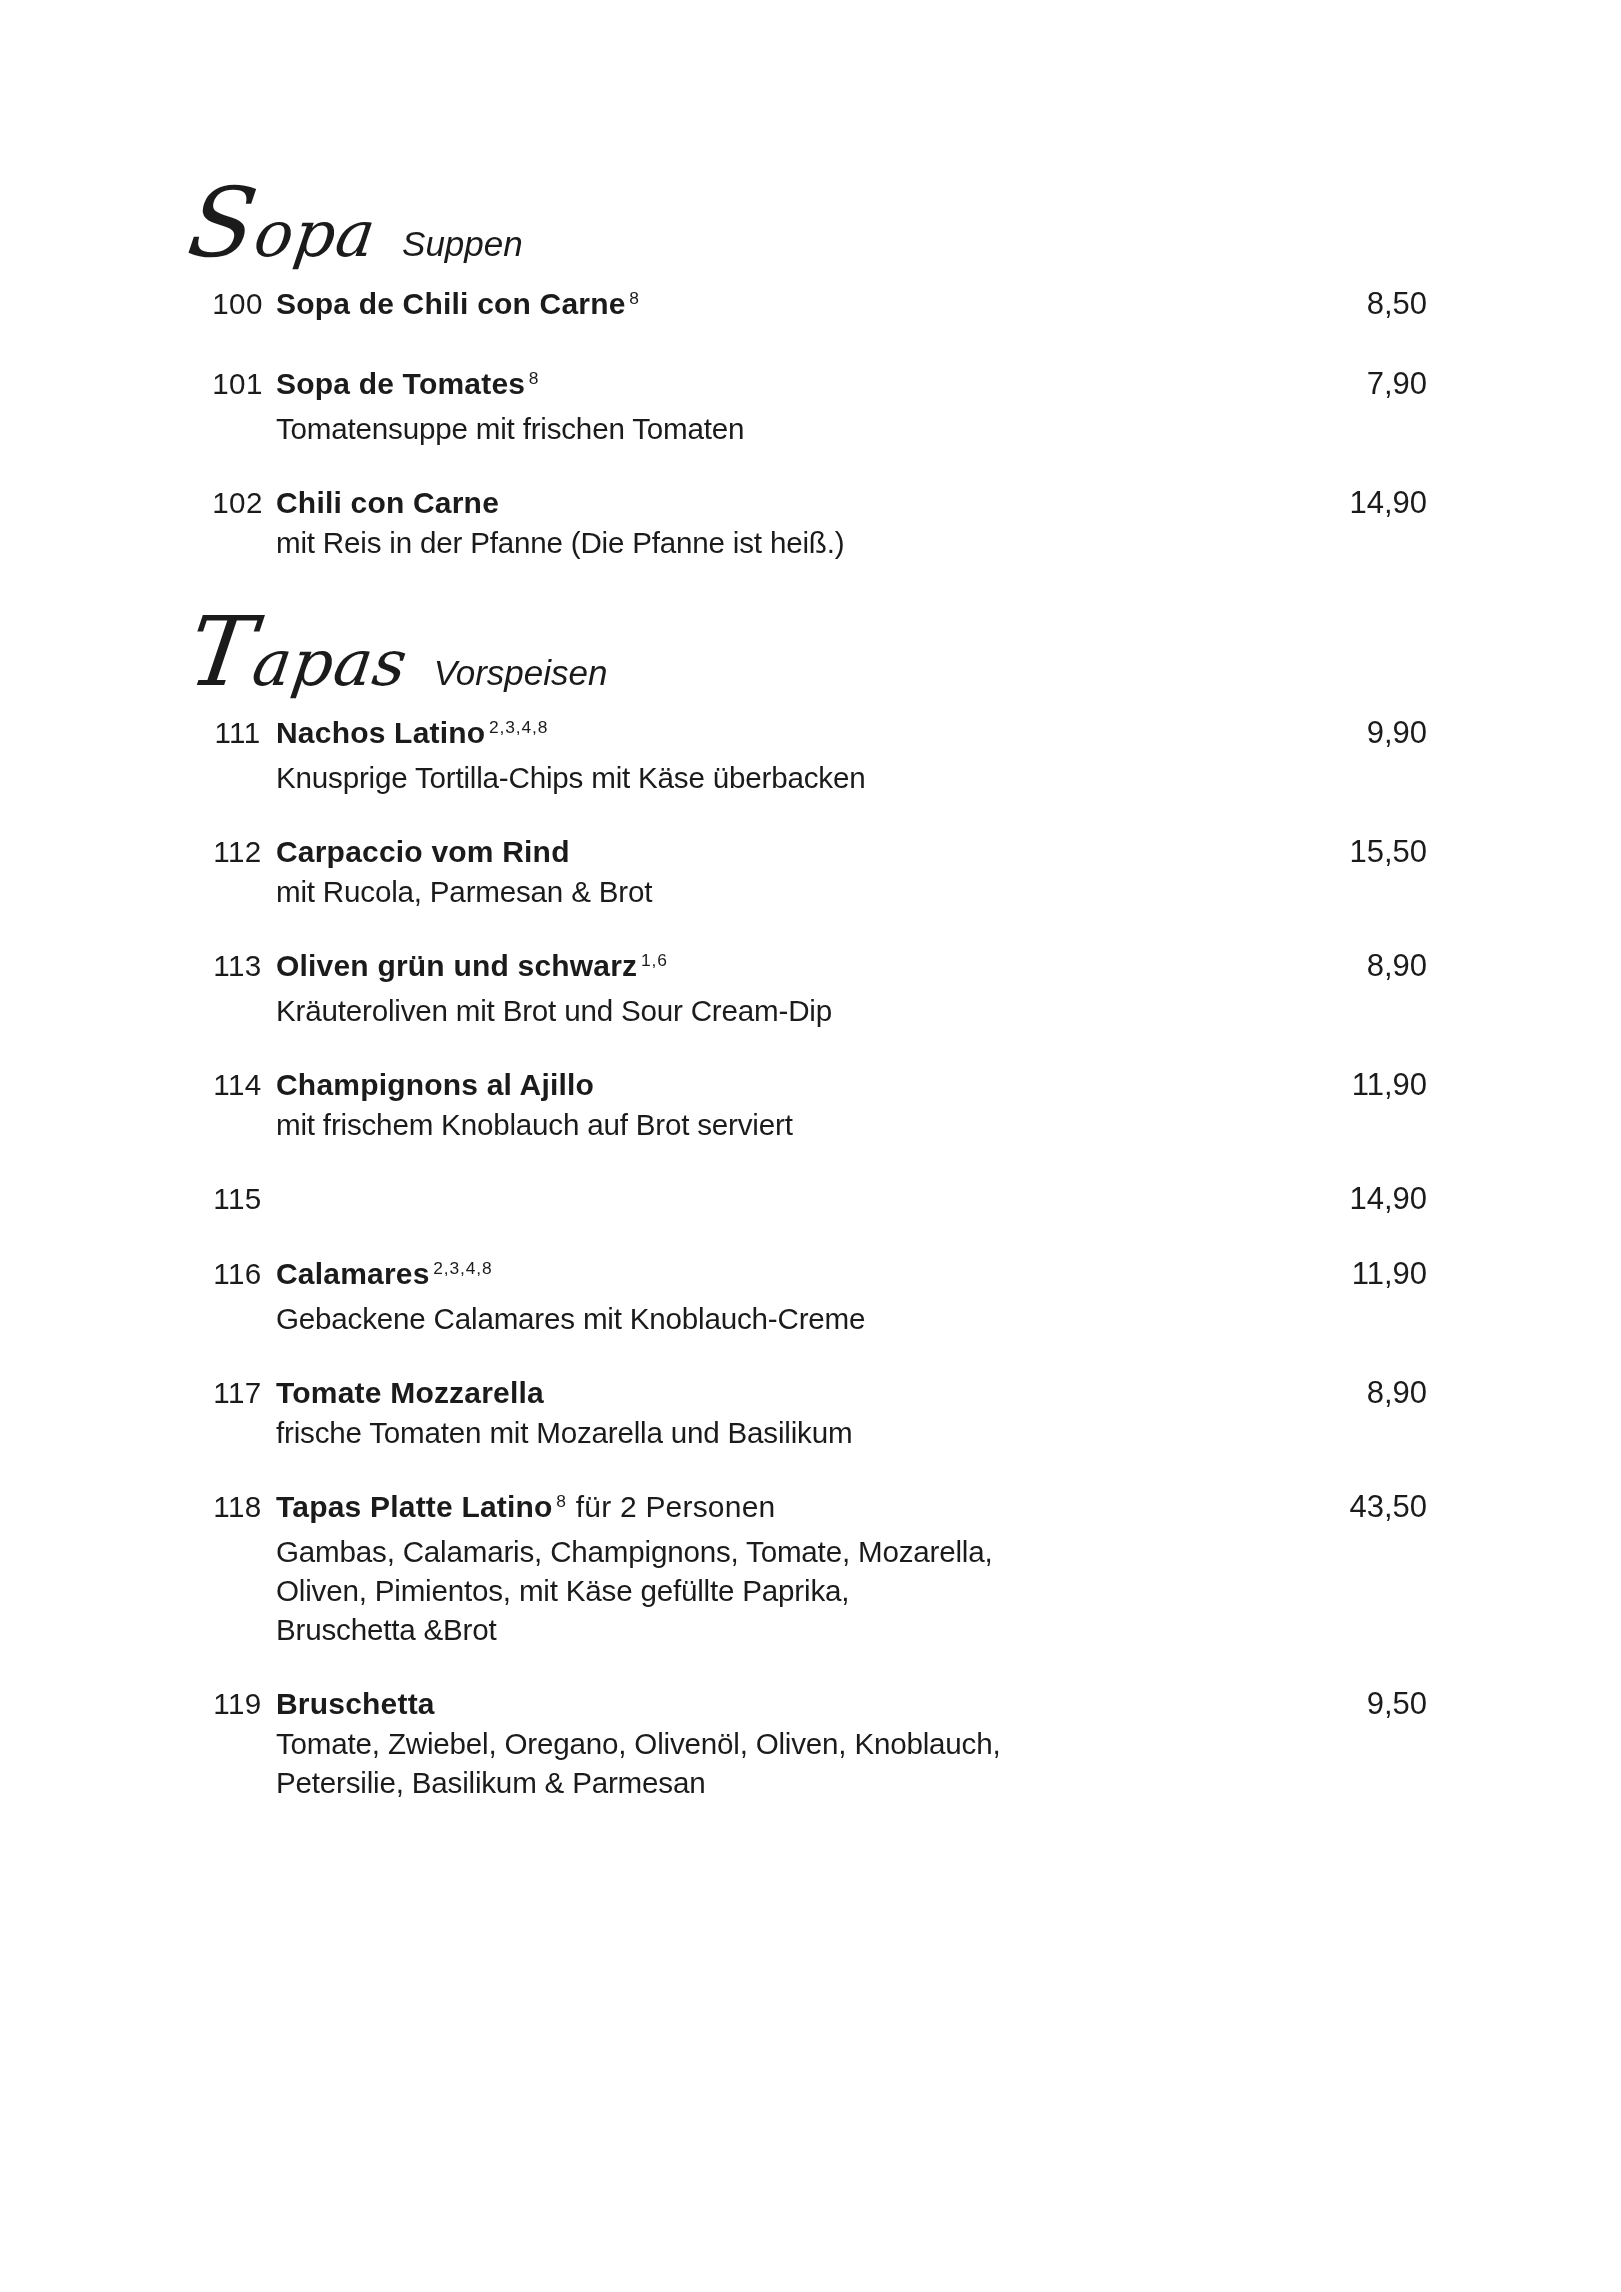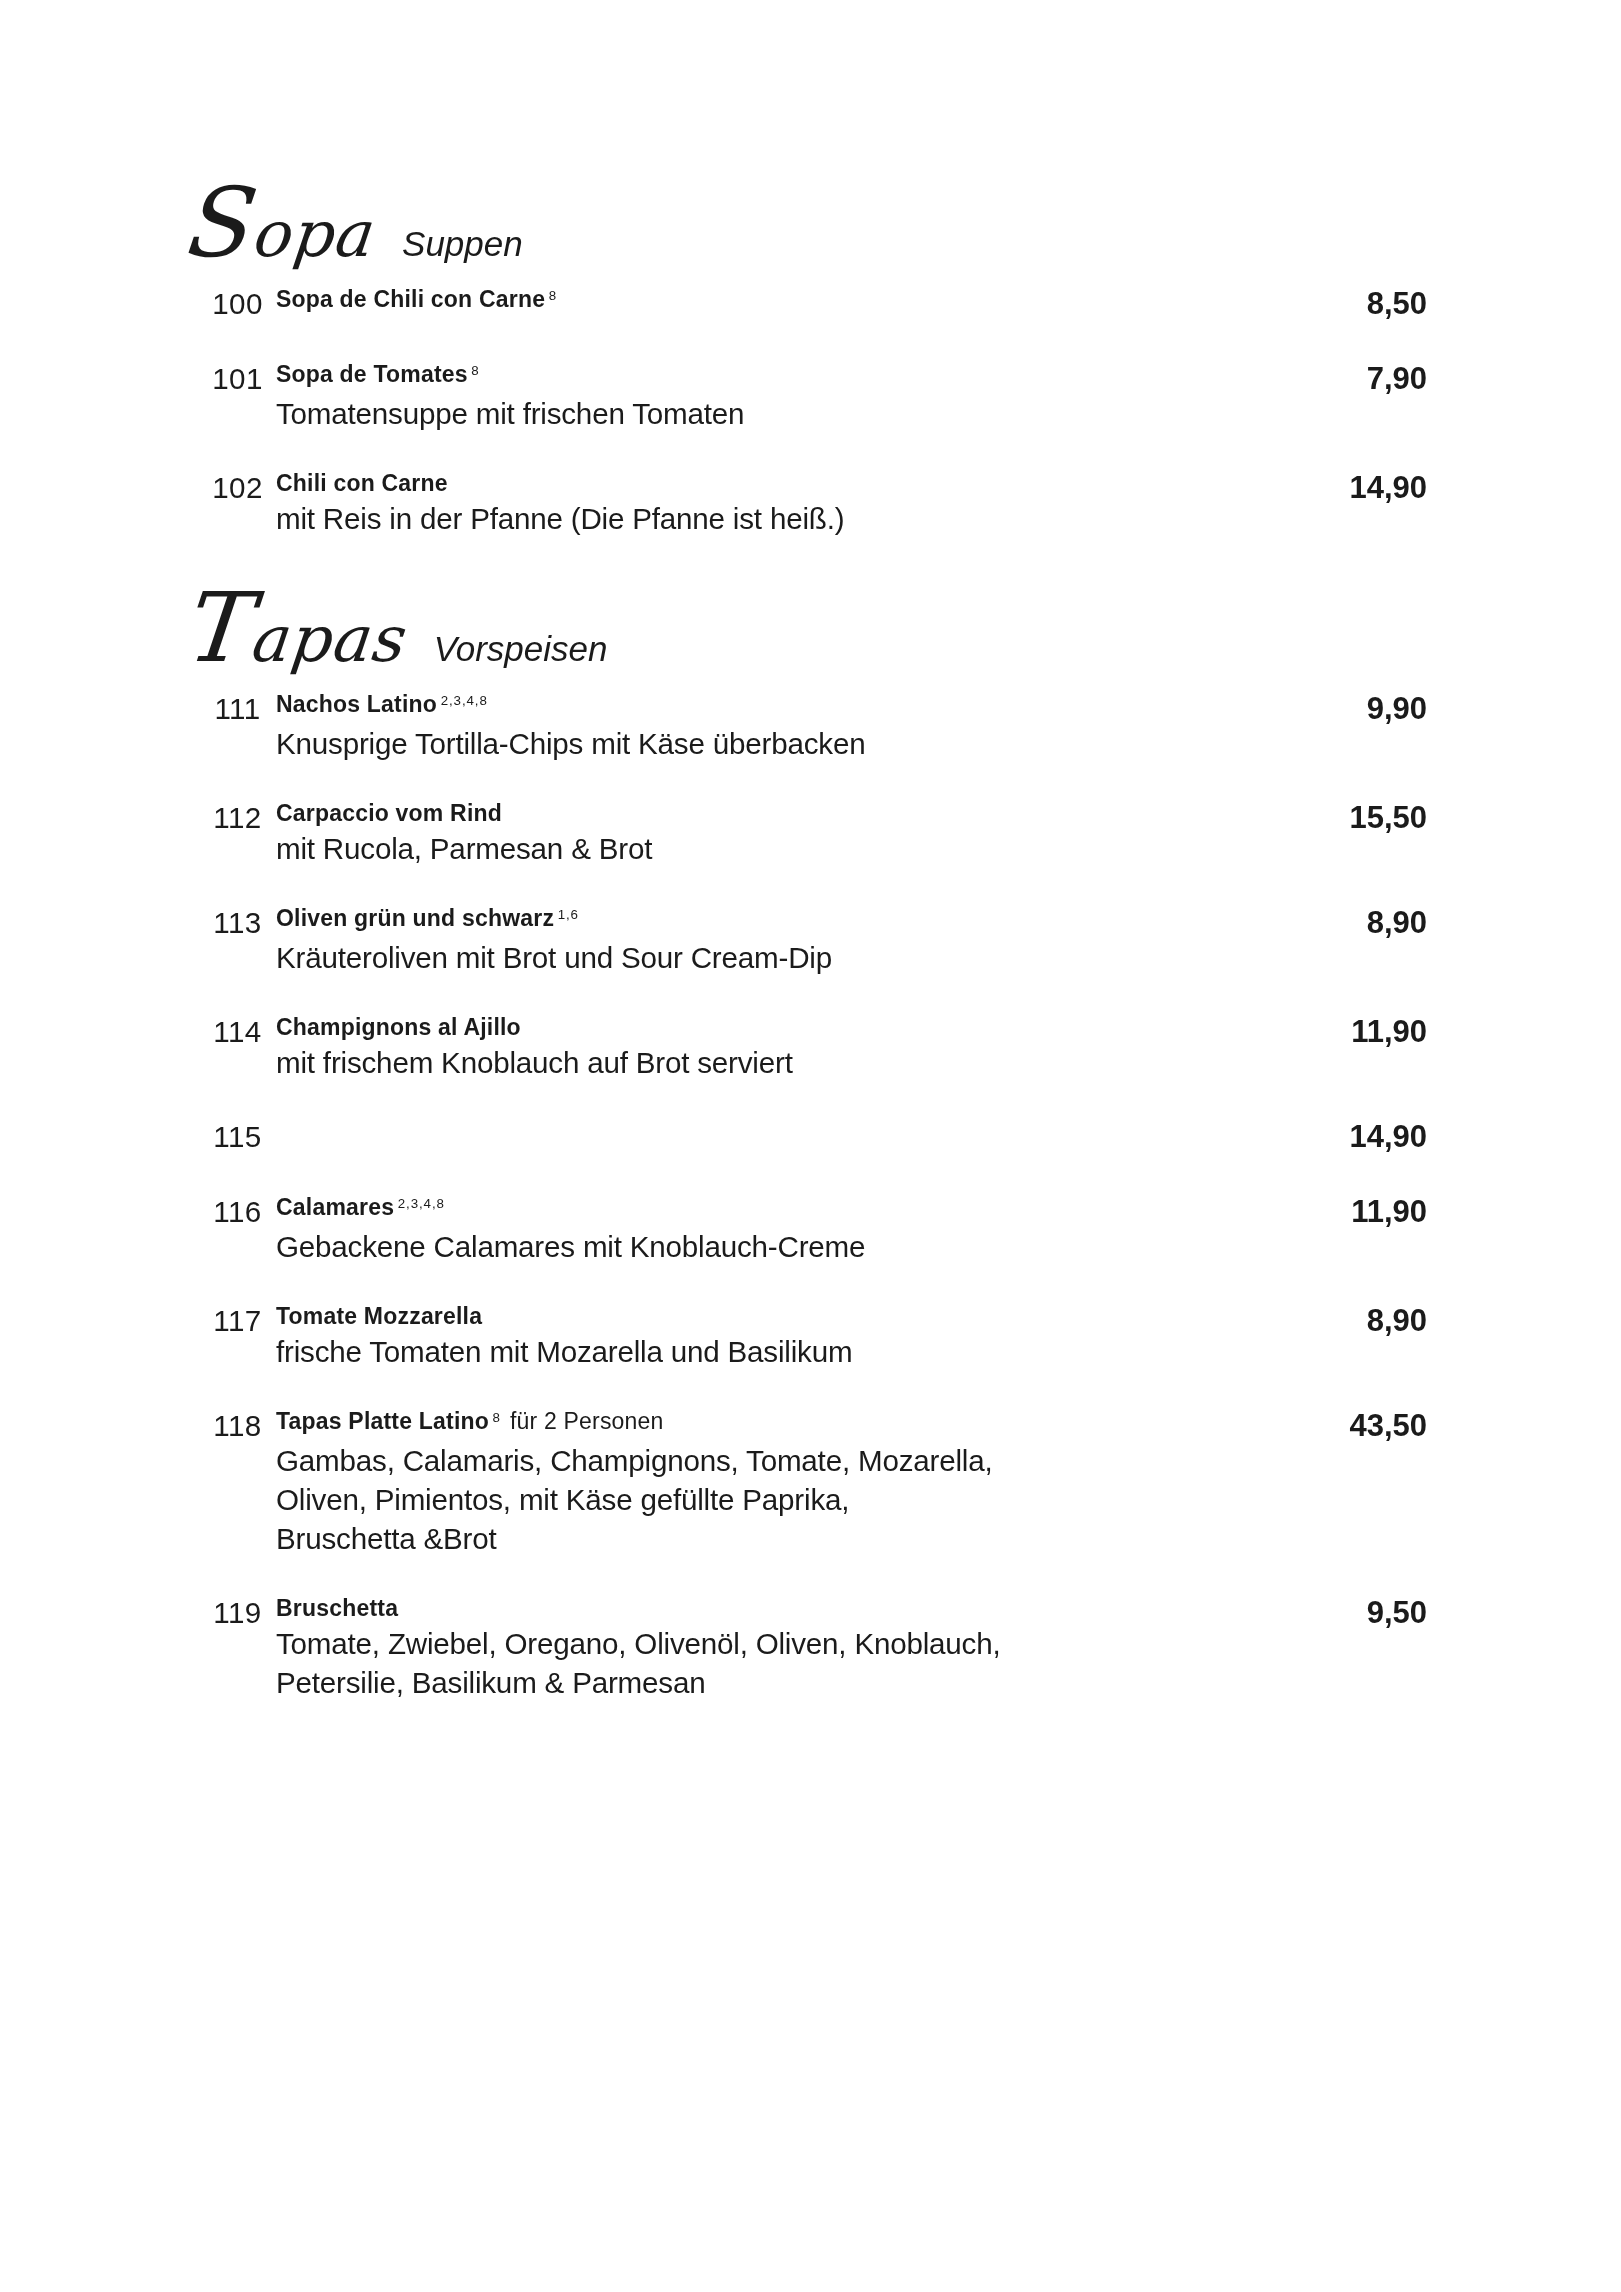--- a/index.html
+++ b/index.html
@@ -41,23 +41,23 @@
   .item { display:flex; align-items:flex-start; margin-bottom:34px; }
   .num {
     flex:0 0 77px;
     font-size:29.6px;
     line-height:41px;
     letter-spacing:0.4px;
     text-align:center;
   }
   .content { flex:1 1 auto; padding-right:27px; min-width:0; }
   .title-line {
-    font-size:23px;
+    font-size:30px;
     font-weight:bold;
-    line-height:32px;
+    line-height:41px;
     letter-spacing:0.2px;
     white-space:nowrap;
   }
   .sup {
     font-size:0.58em;
     font-weight:400;
     position:relative;
     top:-0.55em;
     margin-left:3.6px;
     letter-spacing:0.9px;
@@ -66,21 +66,21 @@
   .desc-line {
     font-size:29.6px;
     line-height:39px;
     letter-spacing:-0.2px;
     white-space:nowrap;
   }
   .price {
     margin-left:auto;
     flex:0 0 auto;
     font-size:31px;
-    font-weight:bold;
+    font-weight:normal;
     line-height:41px;
     white-space:nowrap;
     align-self:flex-start;
   }
 </style>
 </head>
 <body>
 
 <div class="page">
   <div>

